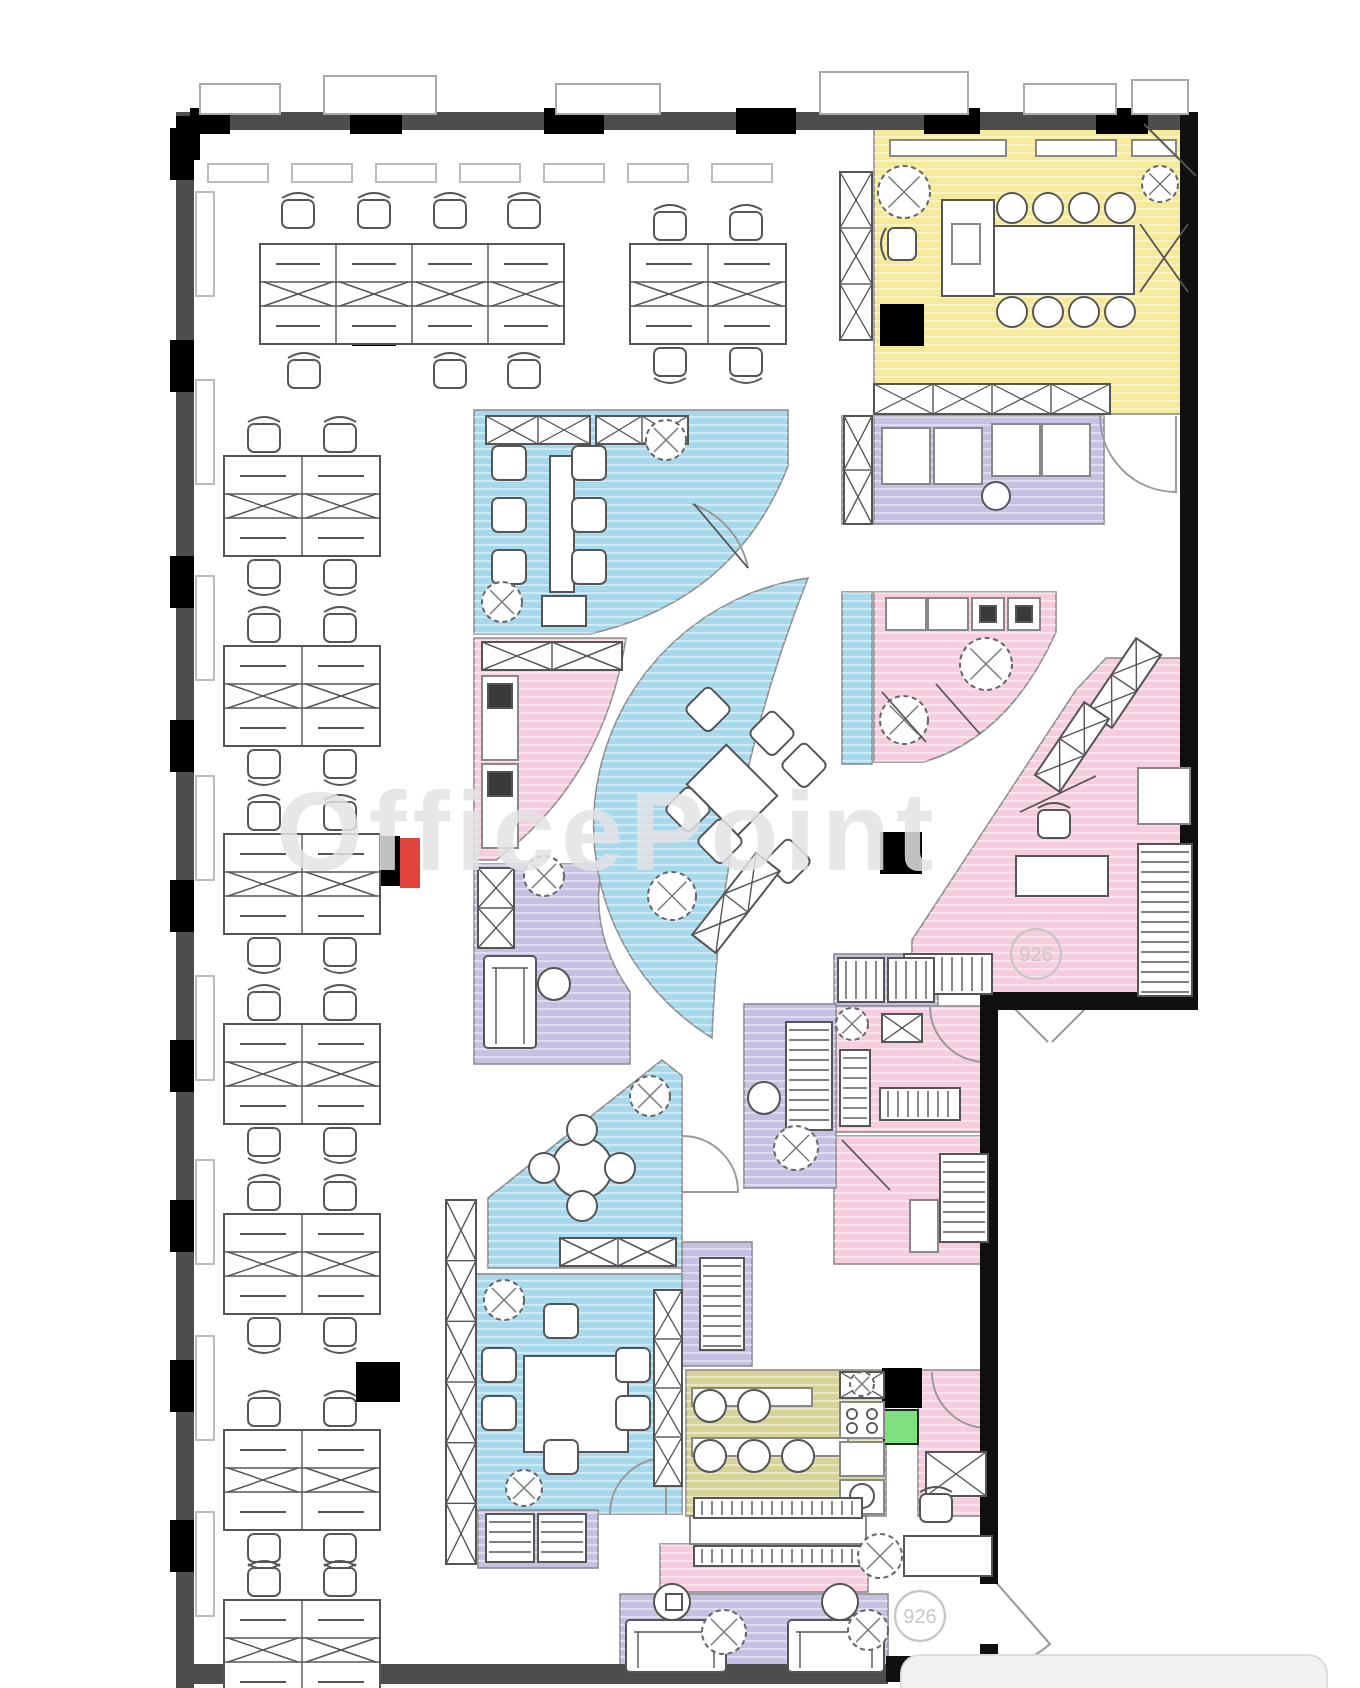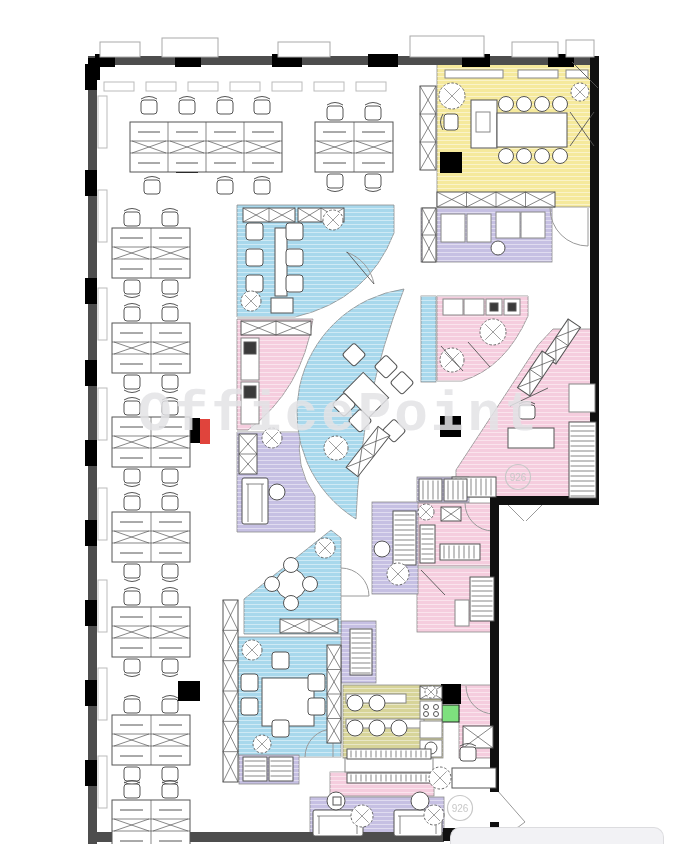--- a/index.html
+++ b/index.html
@@ -1018,15 +1018,15 @@
         <g>
           <circle cx="518" cy="477" r="12.5" fill="none" stroke="#c8c8c8" stroke-width="1.2"></circle>
           <text x="518" y="480.5" text-anchor="middle" font-size="10" font-family="&quot;Liberation Sans&quot;, sans-serif" fill="#c8c8c8">926</text>
         </g>
         <g>
           <circle cx="460" cy="808" r="12.5" fill="none" stroke="#c8c8c8" stroke-width="1.2"></circle>
           <text x="460" y="811.5" text-anchor="middle" font-size="10" font-family="&quot;Liberation Sans&quot;, sans-serif" fill="#c8c8c8">926</text>
         </g>
       </g>
   </svg>
-  <div class="watermark" style="color: rgb(227, 227, 230); font-family: Liberation Mono, monospace;">OfficePoint</div>
+  <div class="watermark" style="color: rgb(227, 227, 230);">OfficePoint</div>
   <div class="bottom-sheet"></div>
 </div>
 
 </body></html>

